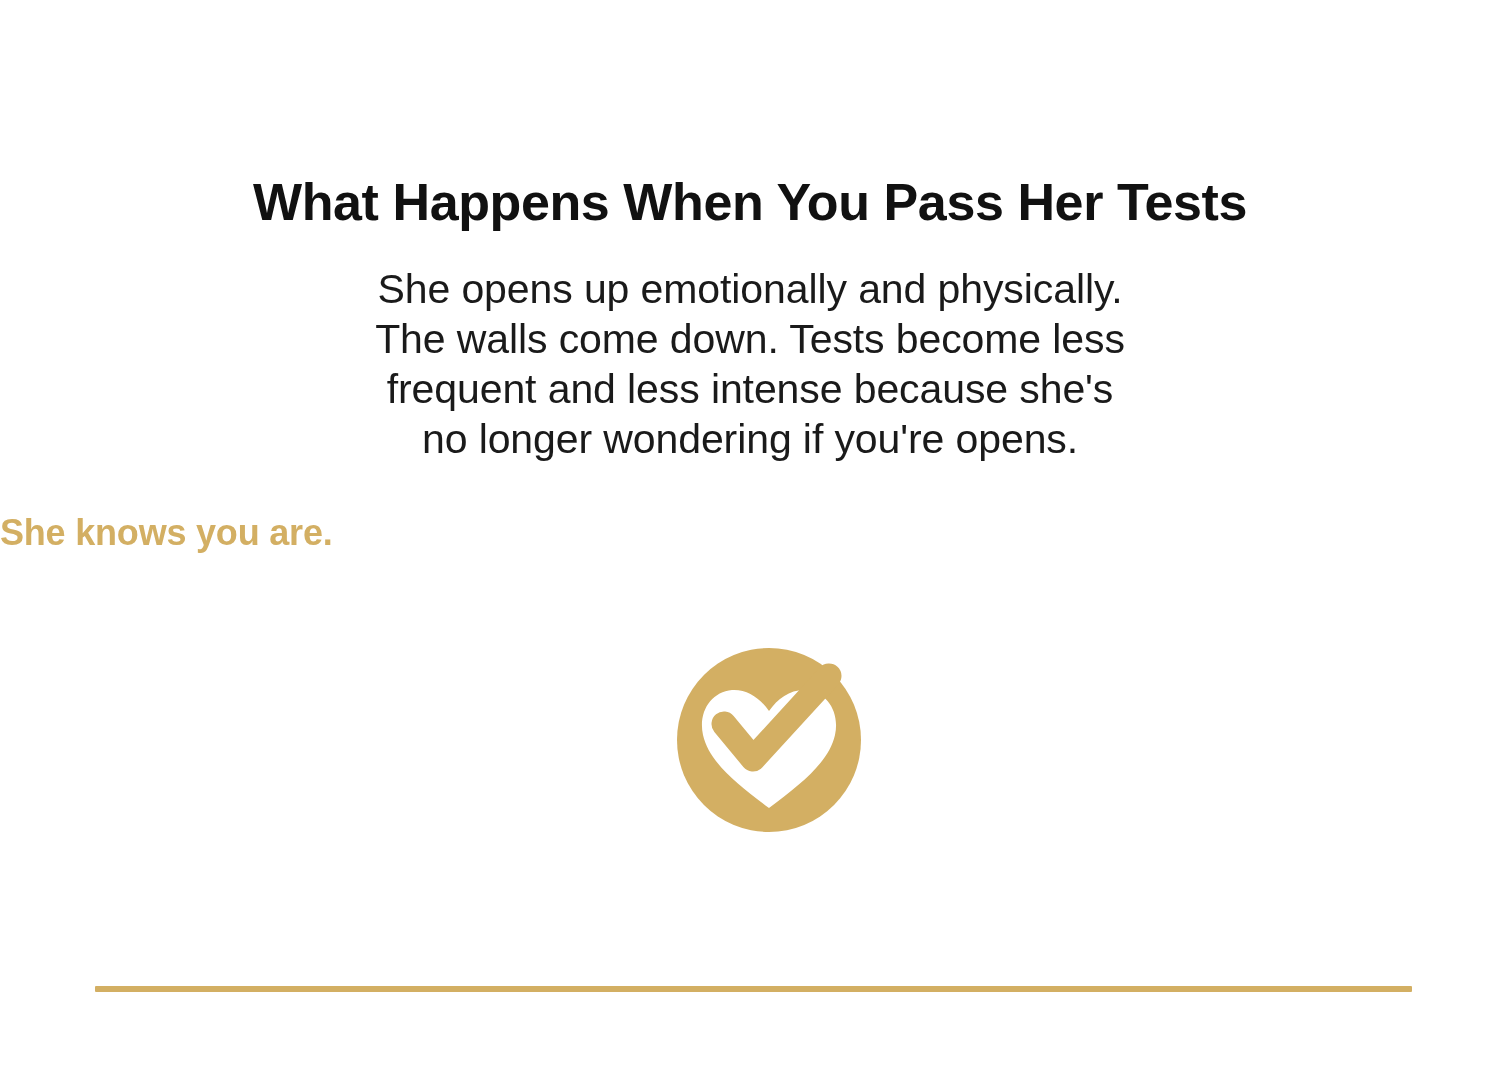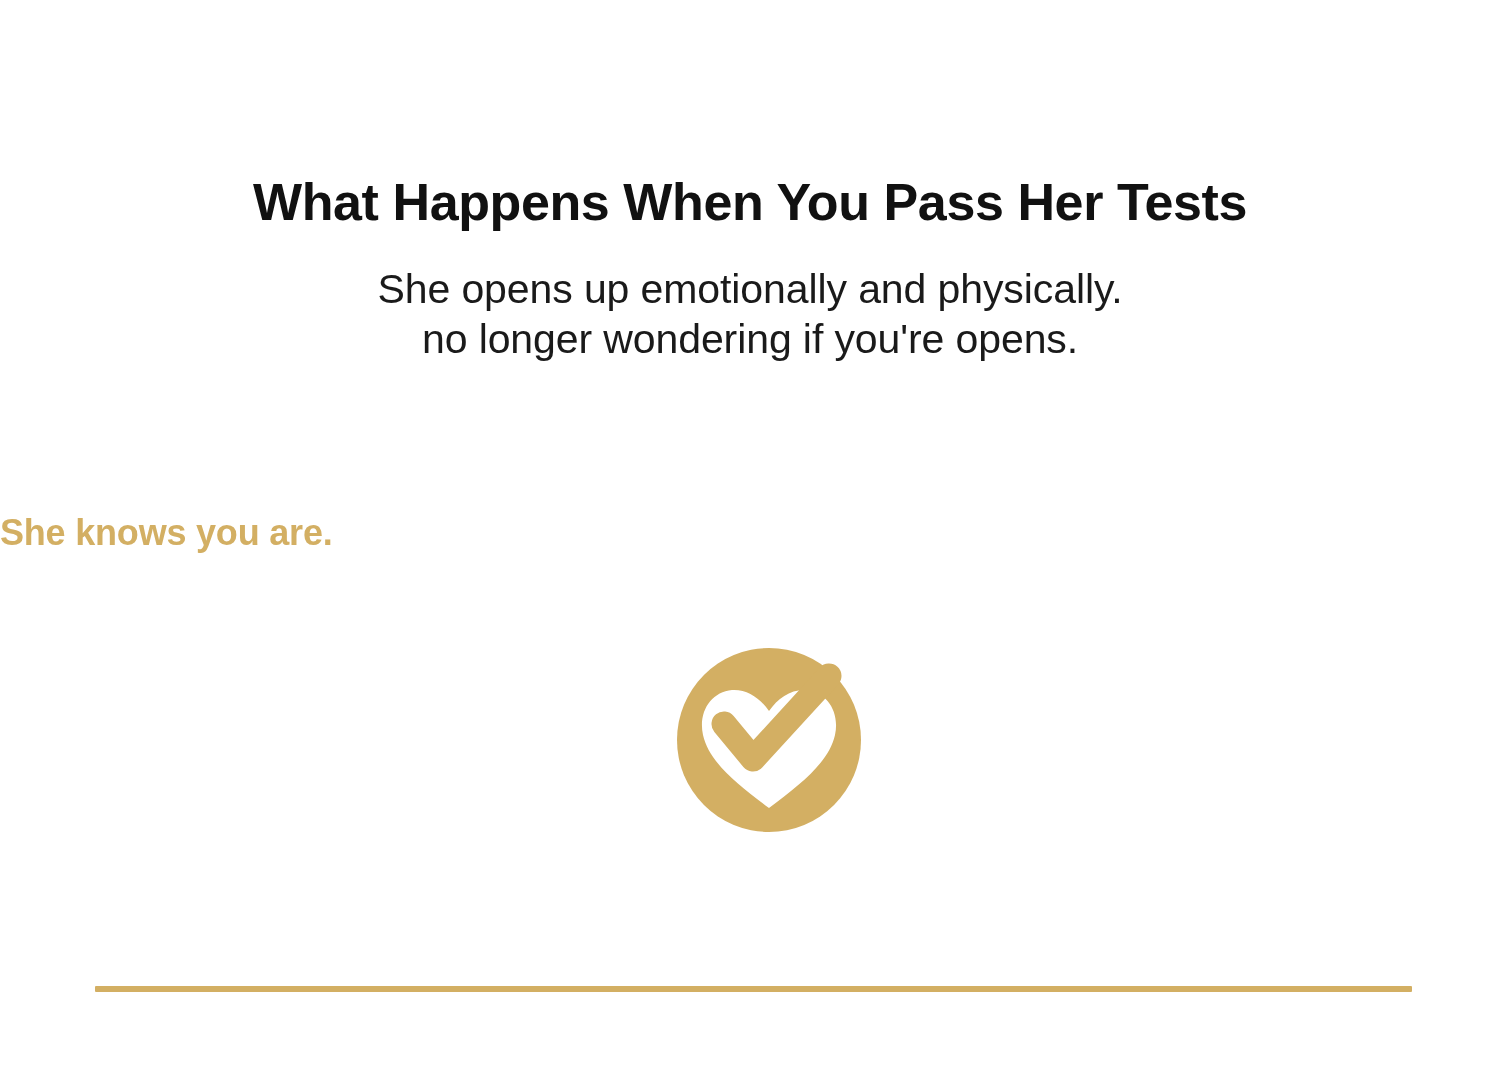--- a/index.html
+++ b/index.html
@@ -94,20 +94,22 @@
 </style>
 </head>
 <body>
 
 <div class="slide">
 
   <h1 class="slide-title">What Happens When You Pass Her Tests</h1>
 
   <div class="body-block">
     <div class="body-line">She opens up emotionally and physically.</div>
+    <div class="body-line">The walls come down. Tests become less</div>
+    <div class="body-line">frequent and less intense because she's</div>
     <div class="body-line">no longer wondering if you're opens.</div>
   </div>
 
   <div class="emphasis-line">She knows you are.</div>
 
   <div class="icon-wrap">
     <svg viewBox="0 0 184 184" xmlns="http://www.w3.org/2000/svg" aria-hidden="true">
 
       <circle cx="92" cy="92" r="92" fill="#d3af63"></circle>
 

